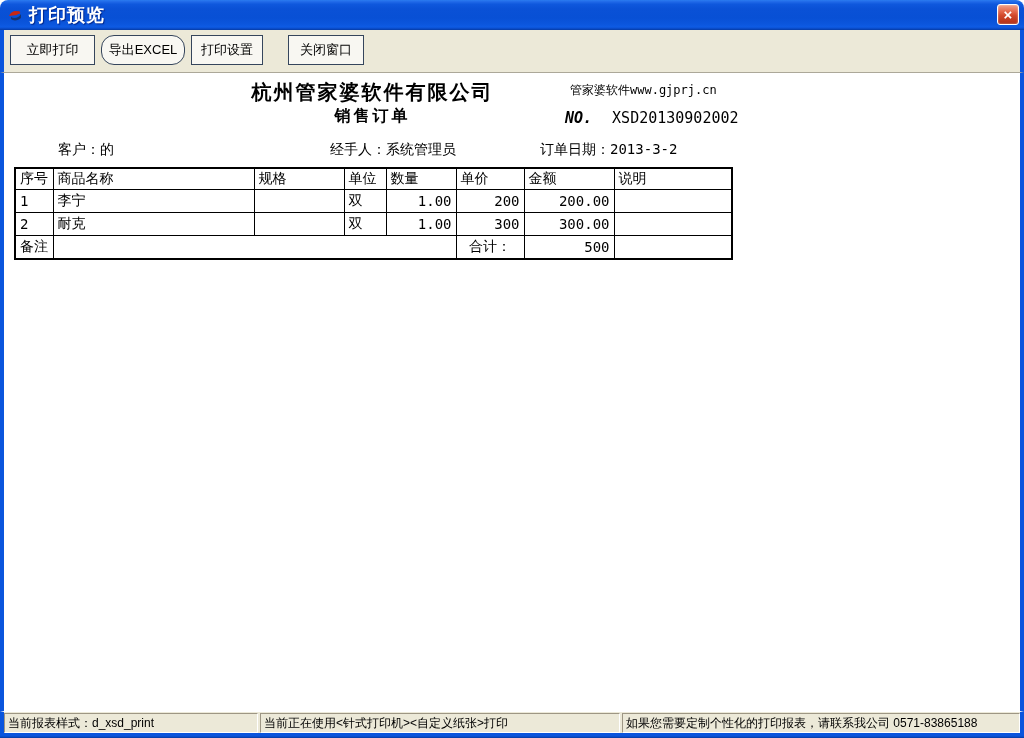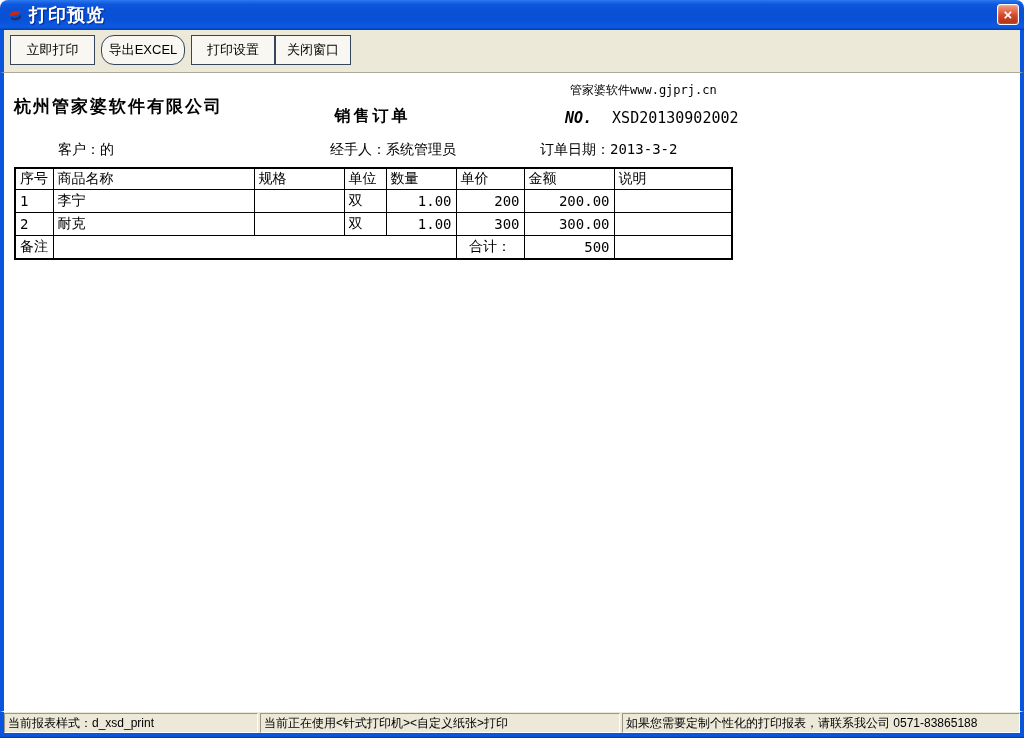--- a/index.html
+++ b/index.html
@@ -50,34 +50,34 @@
   .tb-btn {
     height:30px; margin-right:6px;
     background:#f8f7f2;
     border:1px solid #35455c;
     font-family:"Liberation Sans", sans-serif;
     font-size:13px; color:#000;
     cursor:pointer;
   }
   .tb-btn.w1 { width:85px; }
   .tb-btn.w2 { width:84px;border-radius:13px; }
-  .tb-btn.w3 { width:84px; margin-right:0; }
+  .tb-btn.w3 { width:72px; margin-right:25px; }
   .tb-btn.w4 { width:76px; }
 
   
   .doc-area {
     flex:1 1 auto;
     background:#ffffff;
     border-left:4px solid #0a55dd; border-right:4px solid #0a55dd;
     position:relative;
     font-family:"DejaVu Sans Mono","Liberation Mono", monospace;
     color:#000;
     overflow:hidden;
   }
-  .company  { position:absolute; left:10px; top:6px;  width:717px; font-size:17px; font-weight:bold; letter-spacing:2px;margin-top:16px; }
+  .company  { position:absolute; left:10px; top:6px;  width:717px; text-align:center; font-size:20px; font-weight:bold; letter-spacing:2px; }
   .website  { position:absolute; left:566px; top:9px; font-size:12px; }
   .doctype  { position:absolute; left:10px; top:33px; width:717px; text-align:center; font-size:16px; font-weight:bold; letter-spacing:3px; }
   .no-line  { position:absolute; left:561px; top:36px; font-size:15px; }
   .no-label { font-weight:bold; font-style:italic; margin-right:20px; }
   .meta-line{ position:absolute; top:68px; font-size:14px; }
   .customer { left:54px; }
   .handler  { left:326px; }
   .orderdate{ left:536px; }
 
   table.doc-table {

